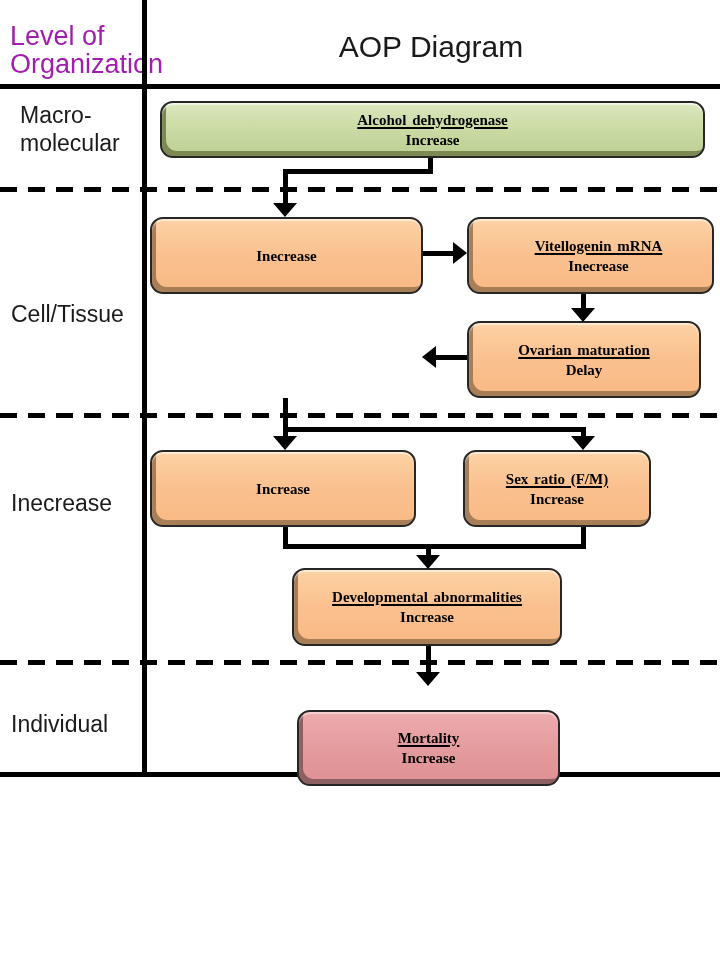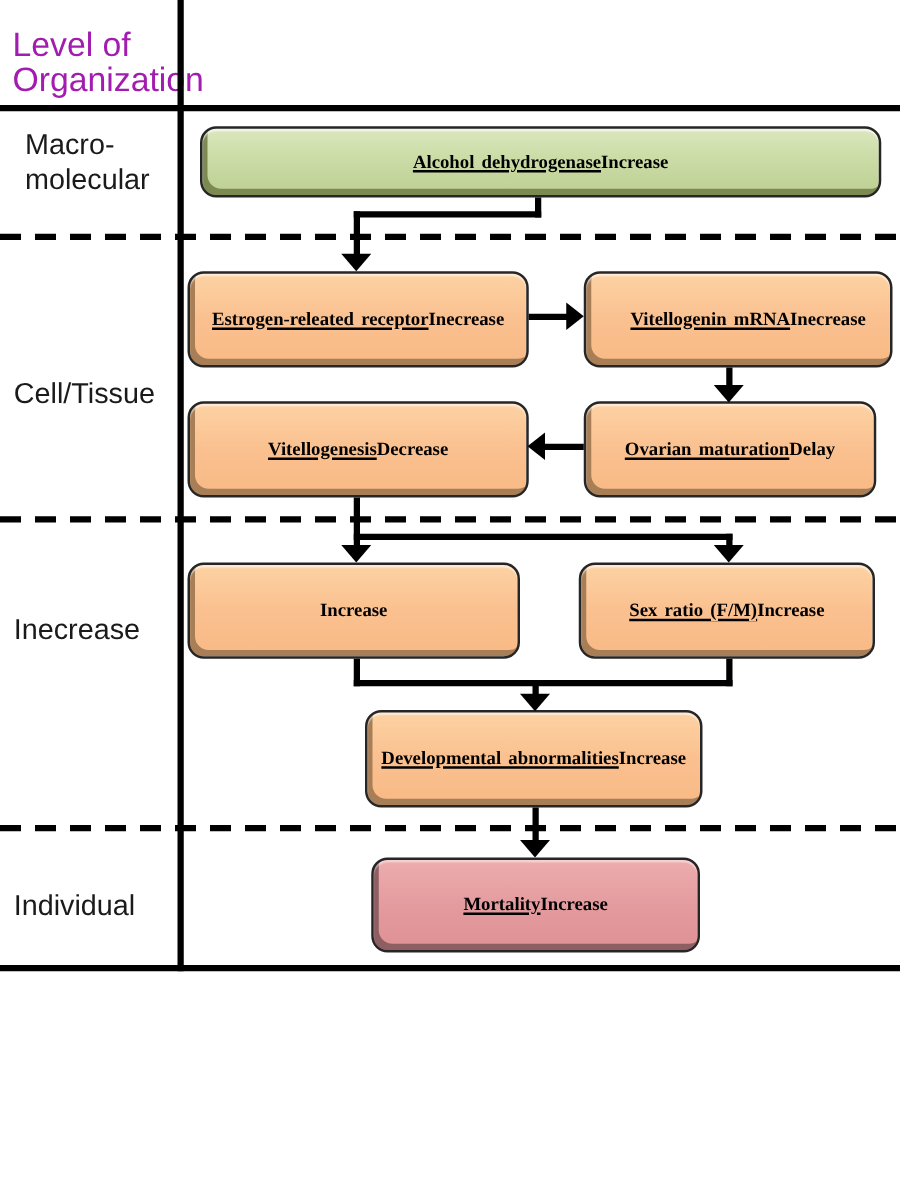--- a/index.html
+++ b/index.html
@@ -28,91 +28,88 @@
   .lvl { position:absolute; left:11px; font-size:23px; line-height:28px; color:#1a1a1a; white-space:pre-line; }
   .lvl-macro { left:20px; top:101px; }
   .lvl-cell  { top:300px; }
   .lvl-ind   { top:489px; }
   .lvl-pop   { top:710px; }
 
   
   .node {
     position:absolute; box-sizing:border-box;
     border:2px solid #262626; border-radius:13px;
-    display:flex; flex-direction:row; justify-content:center; align-items:center;
+    display:flex; flex-direction:column; justify-content:center; align-items:center;
     text-align:center; font-family:"Liberation Serif", serif; font-weight:bold;
     font-size:15px; line-height:20px; color:#000; word-spacing:2px;
   }
   .node .t { text-decoration:underline; text-decoration-thickness:1.5px; text-underline-offset:2px; }
   .node.green {
     background:linear-gradient(180deg,#dbe7bd 0%,#cbdca6 45%,#bccf93 100%);
     box-shadow:inset 0 2px 1px rgba(255,255,255,0.65), inset 4px -5px 0 #7c8a52;
   }
   .node.orange {
     background:linear-gradient(180deg,#fdd2a4 0%,#fac08f 50%,#f8ba86 100%);
     box-shadow:inset 0 2px 1px rgba(255,255,255,0.55), inset 4px -5px 0 #a87e57;
   }
   .node.red {
     background:linear-gradient(180deg,#edacae 0%,#e39a9d 55%,#df9194 100%);
     box-shadow:inset 0 2px 1px rgba(255,255,255,0.45), inset 4px -5px 0 #8e5f62;
+    margin-top:24px;
   }
 
   .n-adh  { left:160px; top:101px; width:545px; height:57px; }
   .n-err  { left:150px; top:217px; width:273px; height:77px; }
   .n-vtg  { left:467px; top:217px; width:247px; height:77px;padding-left:16px; }
   .n-vit  { left:150px; top:321px; width:273px; height:77px; }
   .n-ova  { left:467px; top:321px; width:234px; height:77px; }
   .n-bod  { left:150px; top:450px; width:266px; height:77px; }
-  .n-sex  { left:463px; top:450px; width:237px; height:77px; }
+  .n-sex  { left:463px; top:450px; width:188px; height:77px; }
   .n-dev  { left:292px; top:568px; width:270px; height:78px; }
   .n-mor  { left:297px; top:686px; width:263px; height:76px; }
 
   
   .seg { position:absolute; background:#000; }
   .ah { position:absolute; width:0; height:0; }
   .ah-down  { border-left:12px solid transparent; border-right:12px solid transparent; border-top:14px solid #000; }
   .ah-right { border-top:11px solid transparent; border-bottom:11px solid transparent; border-left:14px solid #000; }
   .ah-left  { border-top:11px solid transparent; border-bottom:11px solid transparent; border-right:14px solid #000; }
 </style>
 </head>
 <body>
 
 <div class="screen">
 
   <div class="hdr-left">Level of
 Organization</div>
+  <div class="title">AOP Diagram</div>
 
   <div class="lvl lvl-macro">Macro-
 molecular</div>
   <div class="lvl lvl-cell">Cell/Tissue</div>
   <div class="lvl lvl-ind">Inecrease</div>
   <div class="lvl lvl-pop">Individual</div>
 
   <div class="solid-v" style="left:142px; height:777px;"></div>
   <div class="solid-h" style="top:84px;"></div>
   <div class="dashed-h" style="top:187px;"></div>
   <div class="dashed-h" style="top:413px;"></div>
   <div class="dashed-h" style="top:660px;"></div>
   <div class="solid-h" style="top:772px;"></div>
 
   <div class="node green n-adh">
     <div class="t">Alcohol dehydrogenase</div>
     <div class="c">Increase</div>
   </div>
   <div class="node orange n-err">
-    <div class="t">Estrogen-releated receptor</div>
     <div class="c">Inecrease</div>
   </div>
   <div class="node orange n-vtg">
     <div class="t">Vitellogenin mRNA</div>
     <div class="c">Inecrease</div>
-  </div>
-  <div class="node orange n-vit">
-    <div class="t">Vitellogenesis</div>
-    <div class="c">Decrease</div>
   </div>
   <div class="node orange n-ova">
     <div class="t">Ovarian maturation</div>
     <div class="c">Delay</div>
   </div>
   <div class="node orange n-bod">
     <div class="c">Increase</div>
   </div>
   <div class="node orange n-sex">
     <div class="t">Sex ratio (F/M)</div>

